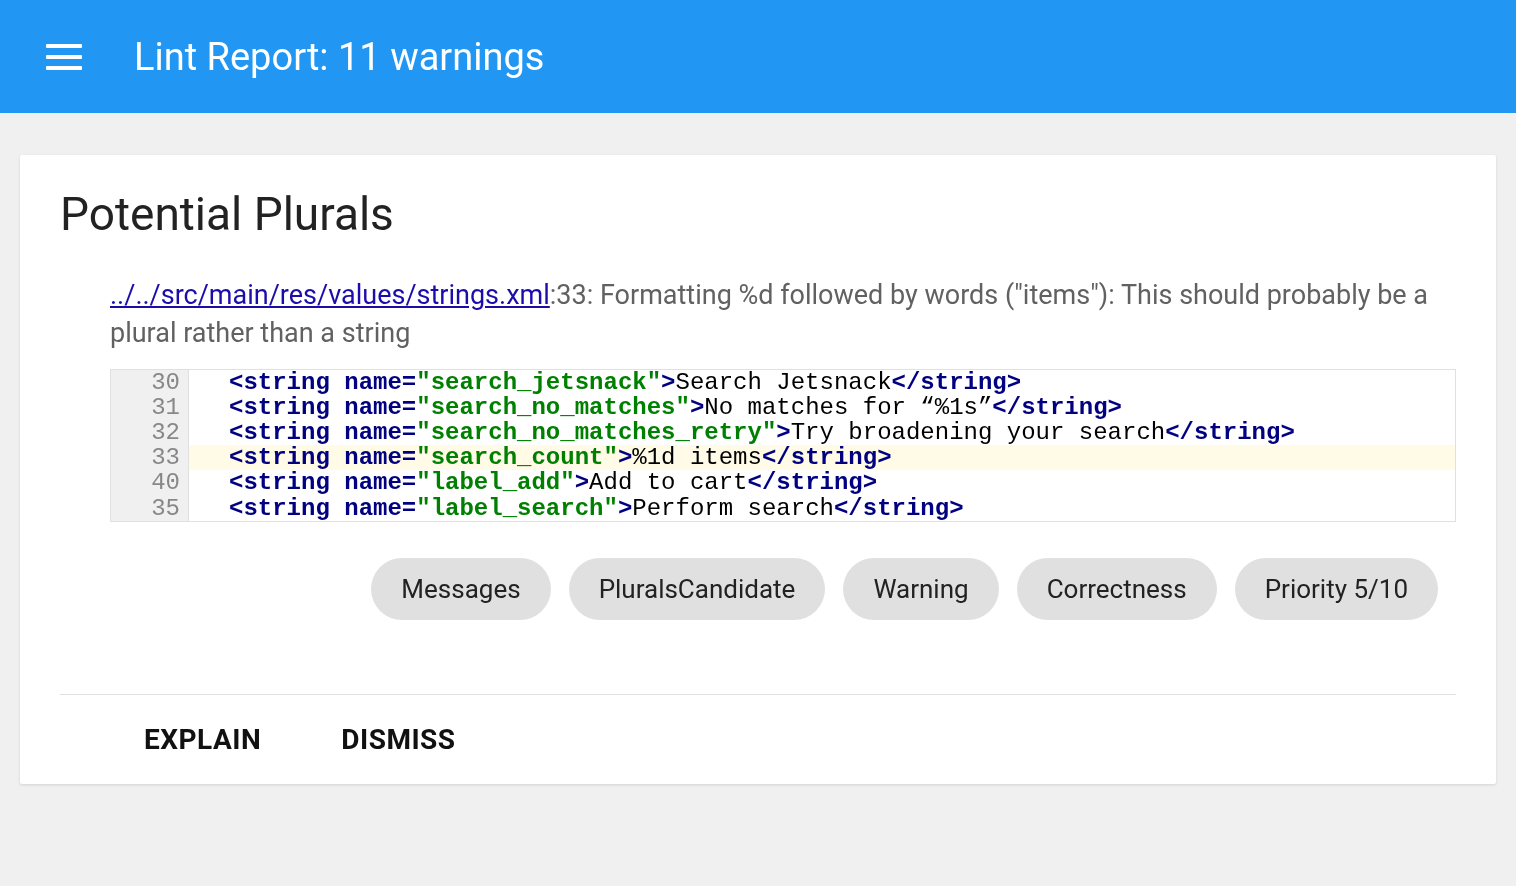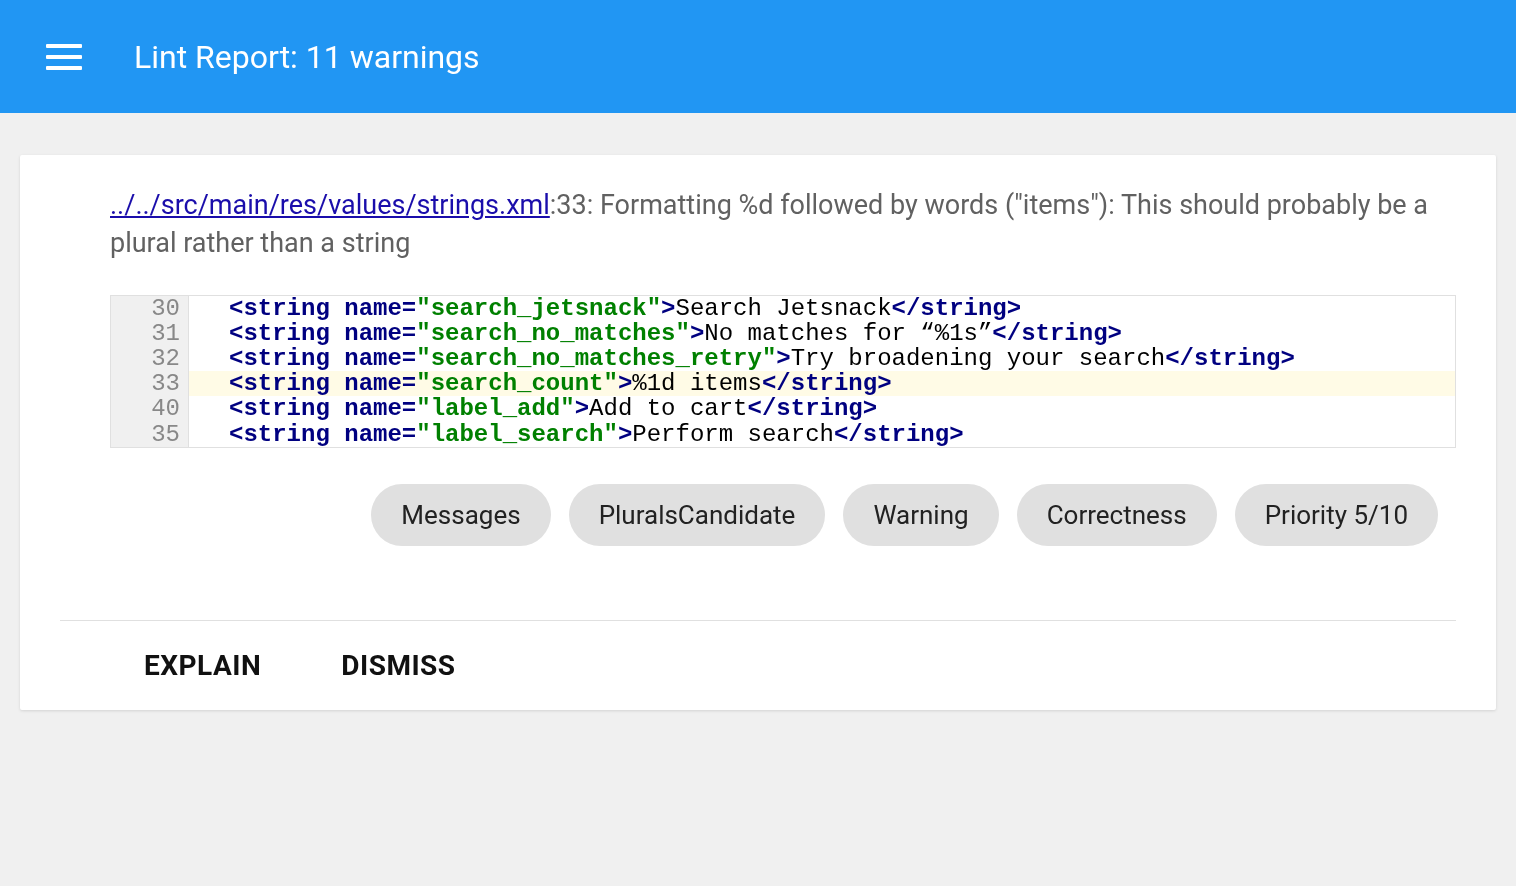--- a/index.html
+++ b/index.html
@@ -28,21 +28,21 @@
     cursor: pointer;
   }
   .menu-icon span {
     display: block;
     height: 4px;
     background: #fff;
     border-radius: 1px;
   }
   .app-title {
     color: #fff;
-    font-size: 32px;
+    font-size: 38px;
     font-weight: 400;
   }
   .content-wrap {
     padding: 42px 20px 0 20px;
   }
   .card {
     background: #fff;
     border-radius: 2px;
     box-shadow: 0 1px 3px rgba(0,0,0,0.12);
     padding: 32px 40px 0 40px;
@@ -50,21 +50,21 @@
   .card-title {
     font-size: 46px;
     font-weight: 400;
     color: #222;
     margin-bottom: 36px;
   }
   .issue-desc {
     font-size: 27px;
     color: #616161;
     line-height: 1.4;
-    margin: 0 0 32px 50px;
+    margin: 0 0 16px 50px;
   }
   .issue-desc a {
     color: #1a0dab;
     text-decoration: underline;
   }
   .code-block {
     margin: 0 0 30px 50px;
     border: 1px solid #e0e0e0;
     font-family: "Courier New", Courier, monospace;
     font-size: 24px;
@@ -133,20 +133,21 @@
   <div class="menu-icon">
     <span></span>
       <span></span>
       <span></span>
   </div>
   <div class="app-title">Lint Report: 11 warnings</div>
 </div>
 
 <div class="content-wrap">
   <div class="card">
+    <h1 class="card-title">Potential Plurals</h1>
 
     <p class="issue-desc">
       <a>../../src/main/res/values/strings.xml</a><span>:33:</span><span> Formatting %d followed by words ("items"): This should probably be a plural rather than a string</span>
     </p>
 
     <div class="code-block" id="code-block">
         <div class="code-line">
           <div class="gutter">30</div>
           <div class="code-content"><span class="t-tag">&lt;string</span> <span class="t-attr">name</span><span class="t-punct">=</span><span class="t-str">"search_jetsnack"</span><span class="t-tag">&gt;</span><span class="t-text">Search Jetsnack</span><span class="t-tag">&lt;/string&gt;</span></div>
         </div>

